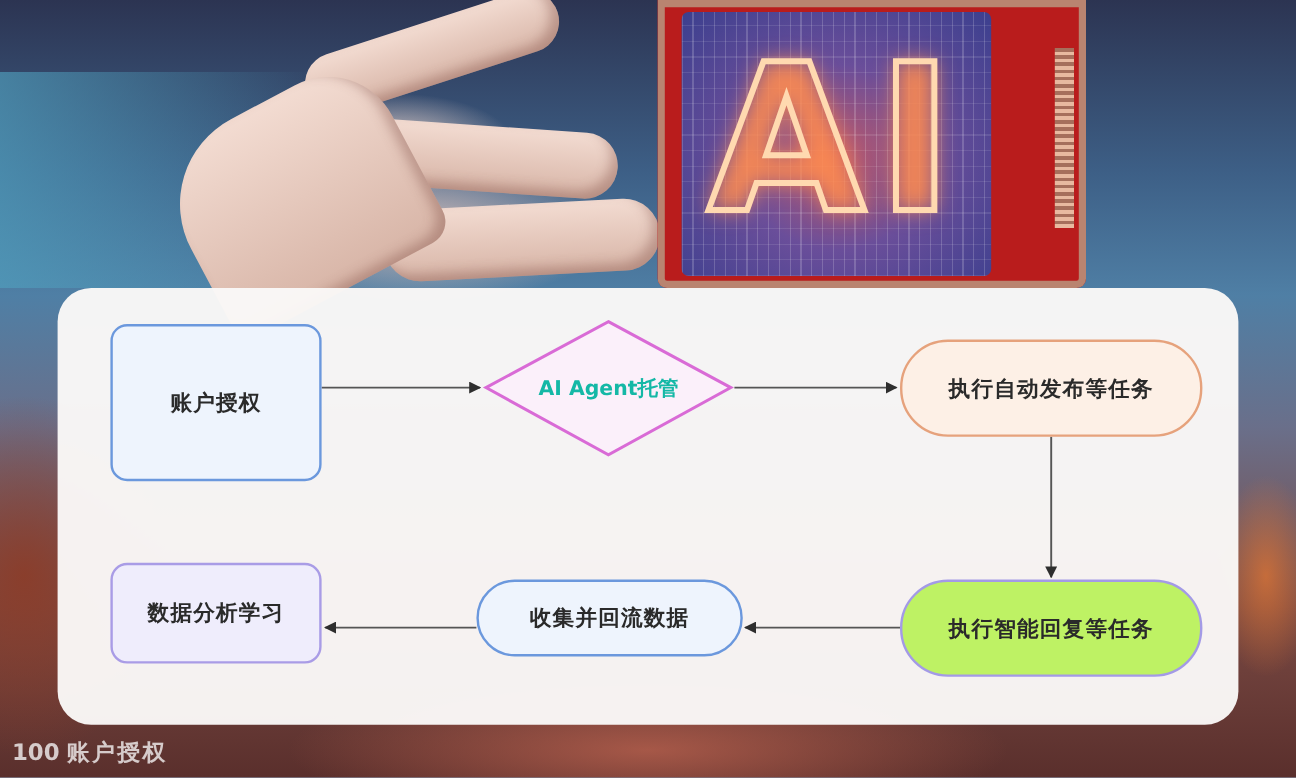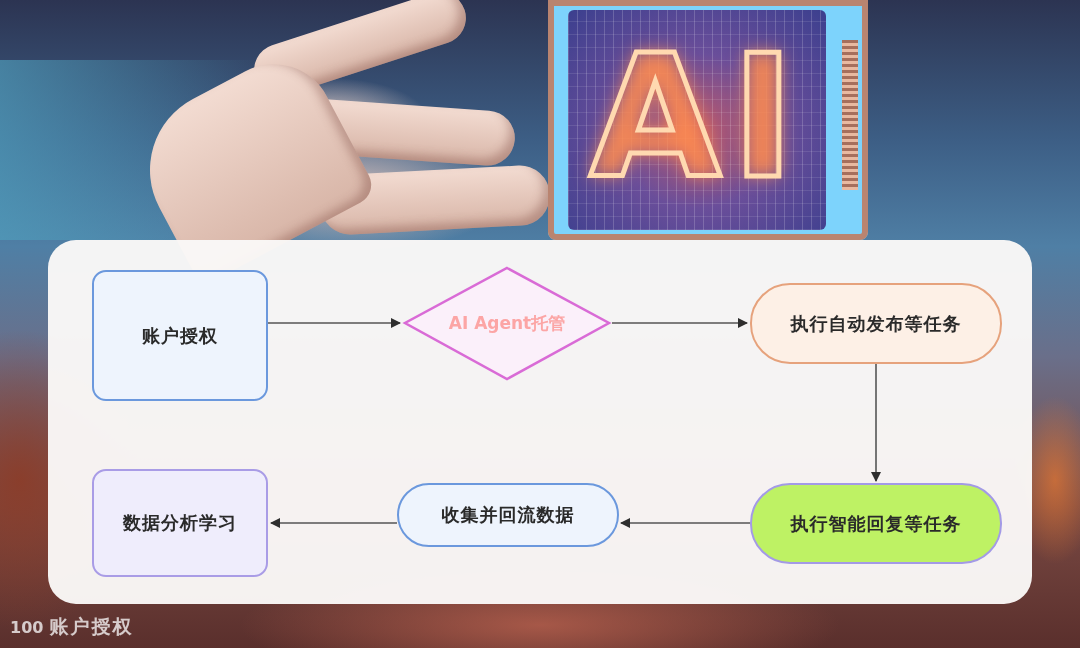--- a/index.html
+++ b/index.html
@@ -17,22 +17,22 @@
       radial-gradient(ellipse 60px 120px at 1055px 480px, rgba(230,120,50,0.7), rgba(230,120,50,0) 70%),
       radial-gradient(ellipse 160px 200px at 20px 480px, rgba(140,60,40,0.9), rgba(140,60,40,0) 75%),
       radial-gradient(ellipse 400px 80px at 540px 625px, rgba(190,100,80,0.75), rgba(190,100,80,0) 75%),
       linear-gradient(180deg, #2c3452 0%, #3d5f86 22%, #4f7fa5 38%, #6a6f8a 55%, #7a4a44 78%, #5a2f2c 100%);
   }
   .bg-left-glow {
     position:absolute; left:0; top:60px; width:260px; height:180px;
     background: linear-gradient(90deg, rgba(80,160,190,0.65), rgba(80,160,190,0));
   }
   .chip {
-    position: absolute; left: 548px; top: 0; width: 320px; height: 240px;
-    background: #7dd3fc; border-radius: 0 0 8px 8px;
+    position: absolute; left: 548px; top: 0; width: 357px; height: 240px;
+    background: #b91c1c; border-radius: 0 0 8px 8px;
     box-shadow: inset 0 0 0 6px #b98470;
   }
   .chip-inner {
     position: absolute; left: 20px; top: 10px; width: 258px; height: 220px;
     background: radial-gradient(ellipse at 50% 55%, #c05a6a 0%, #6a4e9a 45%, #3b3f8e 100%);
     border-radius: 6px; overflow: hidden;
   }
   .chip-lines {
     position:absolute; inset:0;
     background:
@@ -62,27 +62,27 @@
   .node {
     position: absolute; display: flex; align-items: center; justify-content: center;
     box-sizing: border-box; font-size: 18px; font-weight: bold; color: #2a2a2a;
     letter-spacing: 1px;
   }
   .rect { border-radius: 14px; border: 2.5px solid; }
   .pill { border-radius: 40px; border: 2.5px solid; justify-content: center; }
   .diamond-wrap { position: absolute; }
   .diamond-label {
     position: absolute; inset: 0; display:flex; align-items:center; justify-content:center;
-    font-size: 17px; font-weight: bold; color: #fca5a5;
+    font-size: 17px; font-weight: bold; color: #14b8a6;
   }
   .watermark {
     position: absolute; left: 10px; top: 614px; display: flex; align-items: center; gap: 6px;
     color: rgba(235,230,230,0.85); font-size: 19px; font-weight: bold; letter-spacing: 2px;
   }
-  .wm-logo { font-size: 16px; font-weight: bold; letter-spacing: 0; }
+  .wm-logo { font-size: 19px; font-weight: bold; letter-spacing: 0; }
 </style>
 </head>
 <body>
 
 <div class="bg"></div>
 <div class="bg-left-glow"></div>
 
 <div class="hand" style="left:250px;top:18px;width:220px;height:52px;transform:rotate(-18deg);"></div>
 <div class="hand" style="left:300px;top:105px;width:215px;height:55px;transform:rotate(4deg);"></div>
 <div class="hand" style="left:320px;top:170px;width:230px;height:60px;transform:rotate(-3deg);"></div>
@@ -127,20 +127,20 @@
 </div>
 
 <div class="node pill" style="left:750px;top:483px;width:252px;height:81px;border-color:#a39ae6;background:#bef264;">
   <span>执行智能回复等任务</span>
 </div>
 
 <div class="node pill" style="left:397px;top:483px;width:222px;height:64px;border-color:#6b98dd;background:#eef4fd;">
   <span>收集并回流数据</span>
 </div>
 
-<div class="node rect" style="left:92px;top:469px;width:176px;height:108px;border-color:#a99ce6;background:#efedfc;">
+<div class="node rect" style="left:92px;top:469px;width:176px;height:84px;border-color:#a99ce6;background:#efedfc;">
   <span>数据分析学习</span>
 </div>
 
 <div class="watermark">
   <span class="wm-logo">100</span>
   <span>账户授权</span>
 </div>
 
 </body></html>

